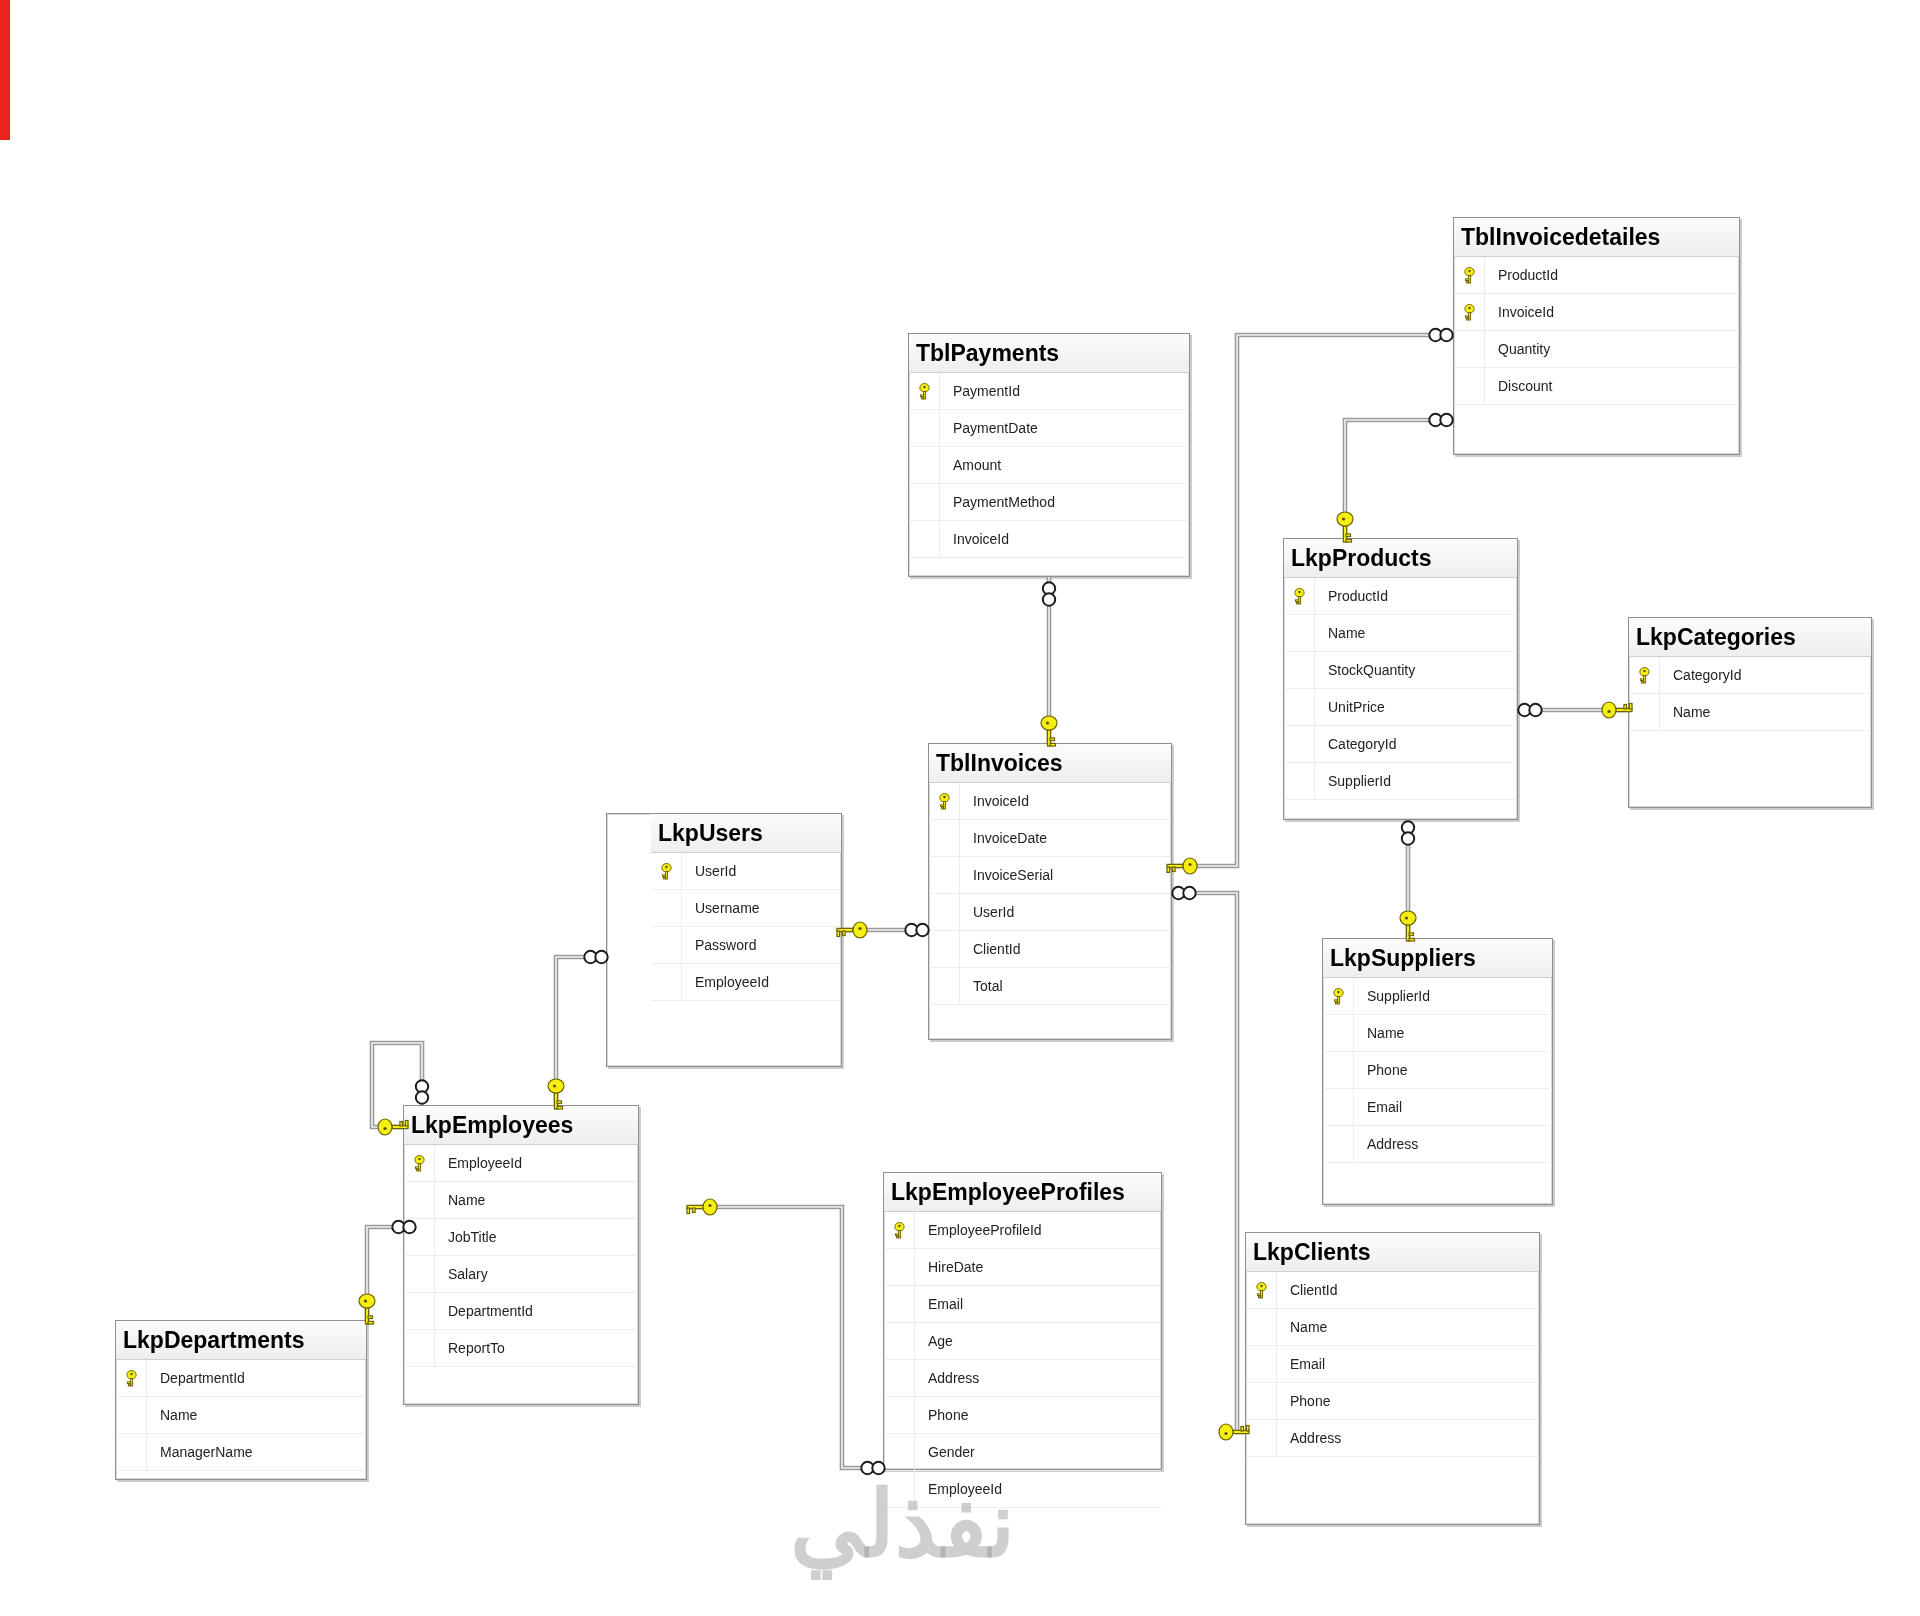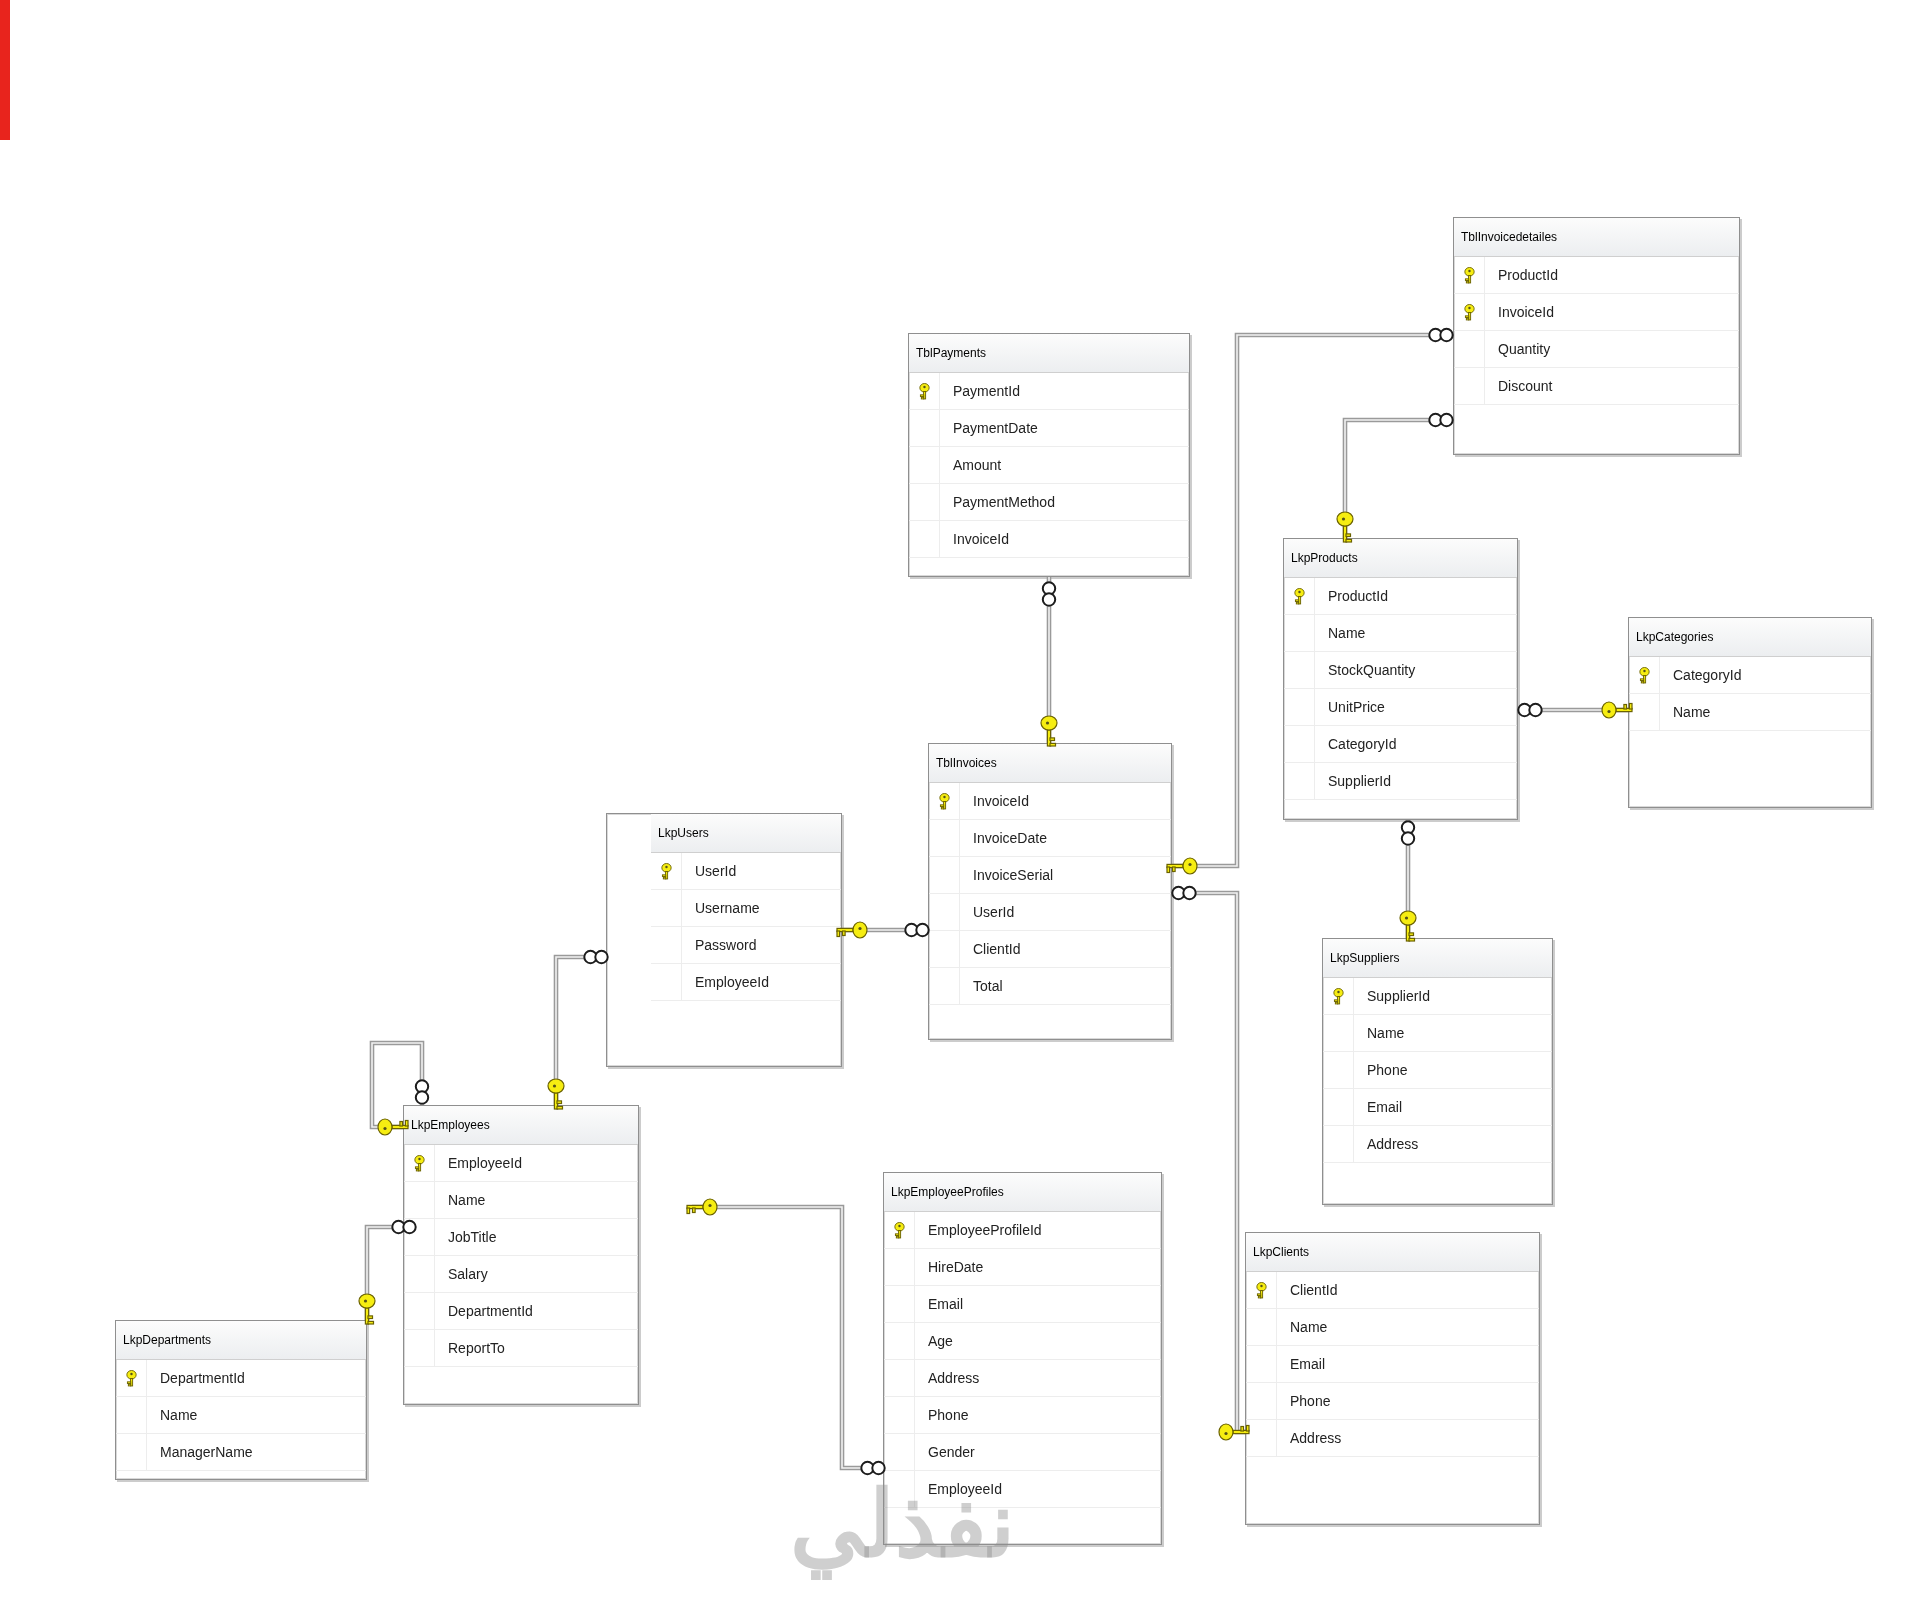--- a/index.html
+++ b/index.html
@@ -12,21 +12,21 @@
   #rel-layer{position:absolute;left:0;top:0;z-index:3;pointer-events:none;}
   .db-table{
     position:absolute;background:#ffffff;box-sizing:border-box;
     border:1px solid #8f8f8f;
     box-shadow:inset 0 0 0 1px #d9d9d9, 2px 2px 0 #cccccc;
   }
   .tbl-header{
     height:38px;display:flex;align-items:center;padding:0 7px;
     background:linear-gradient(#fcfcfc,#eceef0);
     border-bottom:1px solid #cfcfcf;
-    font-weight:normal;font-size:12px;color:#000;white-space:nowrap;overflow:hidden;
+    font-weight:bold;font-size:23px;color:#000;white-space:nowrap;overflow:hidden;
   }
   .tbl-row{height:36px;display:flex;align-items:stretch;border-bottom:1px solid #ededed;}
   .tbl-ic{flex:0 0 30px;width:30px;border-right:1px solid #ededed;display:flex;align-items:center;justify-content:center;}
   .tbl-lbl{display:flex;align-items:center;padding-left:13px;font-size:14px;color:#222;white-space:nowrap;}
   .watermark{
     position:absolute;left:790px;top:1478px;width:360px;z-index:4;
     text-align:left;color:rgba(140,140,140,0.42);pointer-events:none;
   }
   .wm-logo{font-size:92px;line-height:1.0;font-weight:bold;direction:rtl;}
   .wm-site{font-size:32px;font-weight:bold;letter-spacing:2px;margin-top:4px;}
@@ -312,21 +312,21 @@
         </div>
         <div class="tbl-row">
           <div class="tbl-ic"></div>
           <div class="tbl-lbl">DepartmentId</div>
         </div>
         <div class="tbl-row">
           <div class="tbl-ic"></div>
           <div class="tbl-lbl">ReportTo</div>
         </div>
       </div>
-      <div class="db-table" style="left: 883px; top: 1172px; width: 279px; height: 373px;">
+      <div class="db-table" style="left: 883px; top: 1172px; width: 279px; height: 298px;">
         <div class="tbl-header">
           <span>LkpEmployeeProfiles</span>
         </div>
         <div class="tbl-row">
           <div class="tbl-ic">
             <svg width="13" height="17" viewBox="0 0 14 18">
               <g fill="#f6ed11" stroke="#6b6200" stroke-width="1">
                 <ellipse cx="7" cy="5" rx="5" ry="4.6"></ellipse>
                 <rect x="6" y="9" width="2.2" height="8"></rect>
                 <rect x="2.6" y="12.6" width="3.6" height="1.8"></rect>

